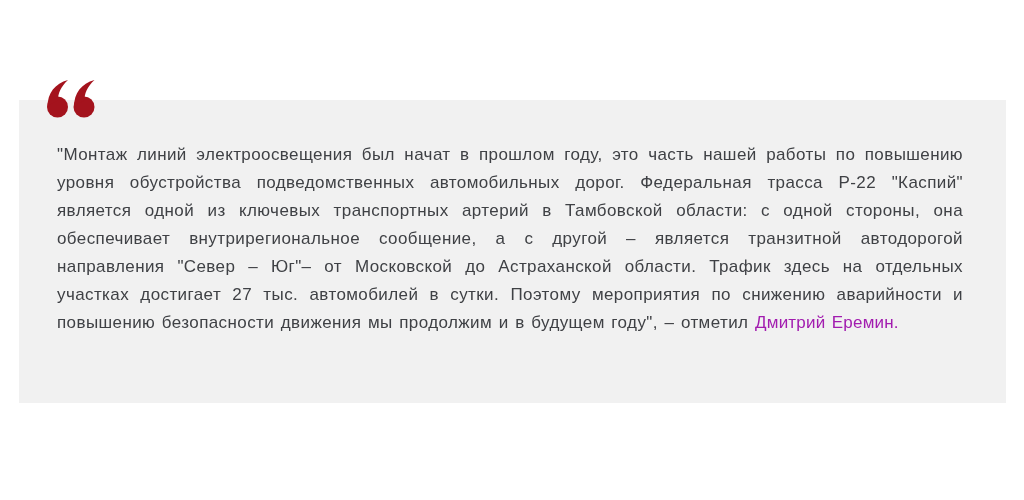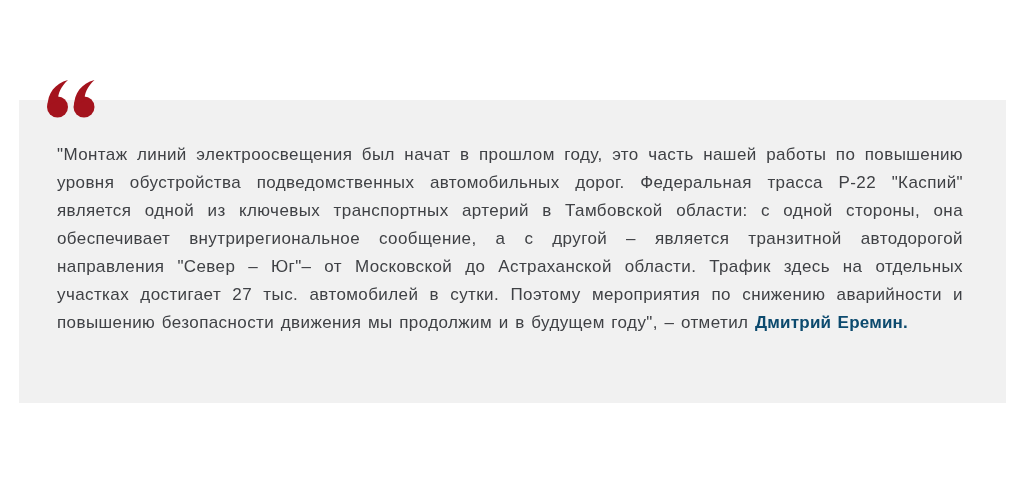--- a/index.html
+++ b/index.html
@@ -33,22 +33,22 @@
     top: 141px;
     width: 906px;
     font-size: 17px;
     line-height: 28px;
     letter-spacing: 0.4px;
     word-spacing: 1.5px;
     text-align: justify;
     color: #3f4145;
   }
   .quote-text strong {
-    font-weight: 700;
-    color: #0c4a6e;
+    font-weight: 400;
+    color: #a21caf;
     letter-spacing: 0.2px;
   }
 </style>
 </head>
 <body>
 
 <div class="stage">
 
   <div class="quote-panel"></div>
 

